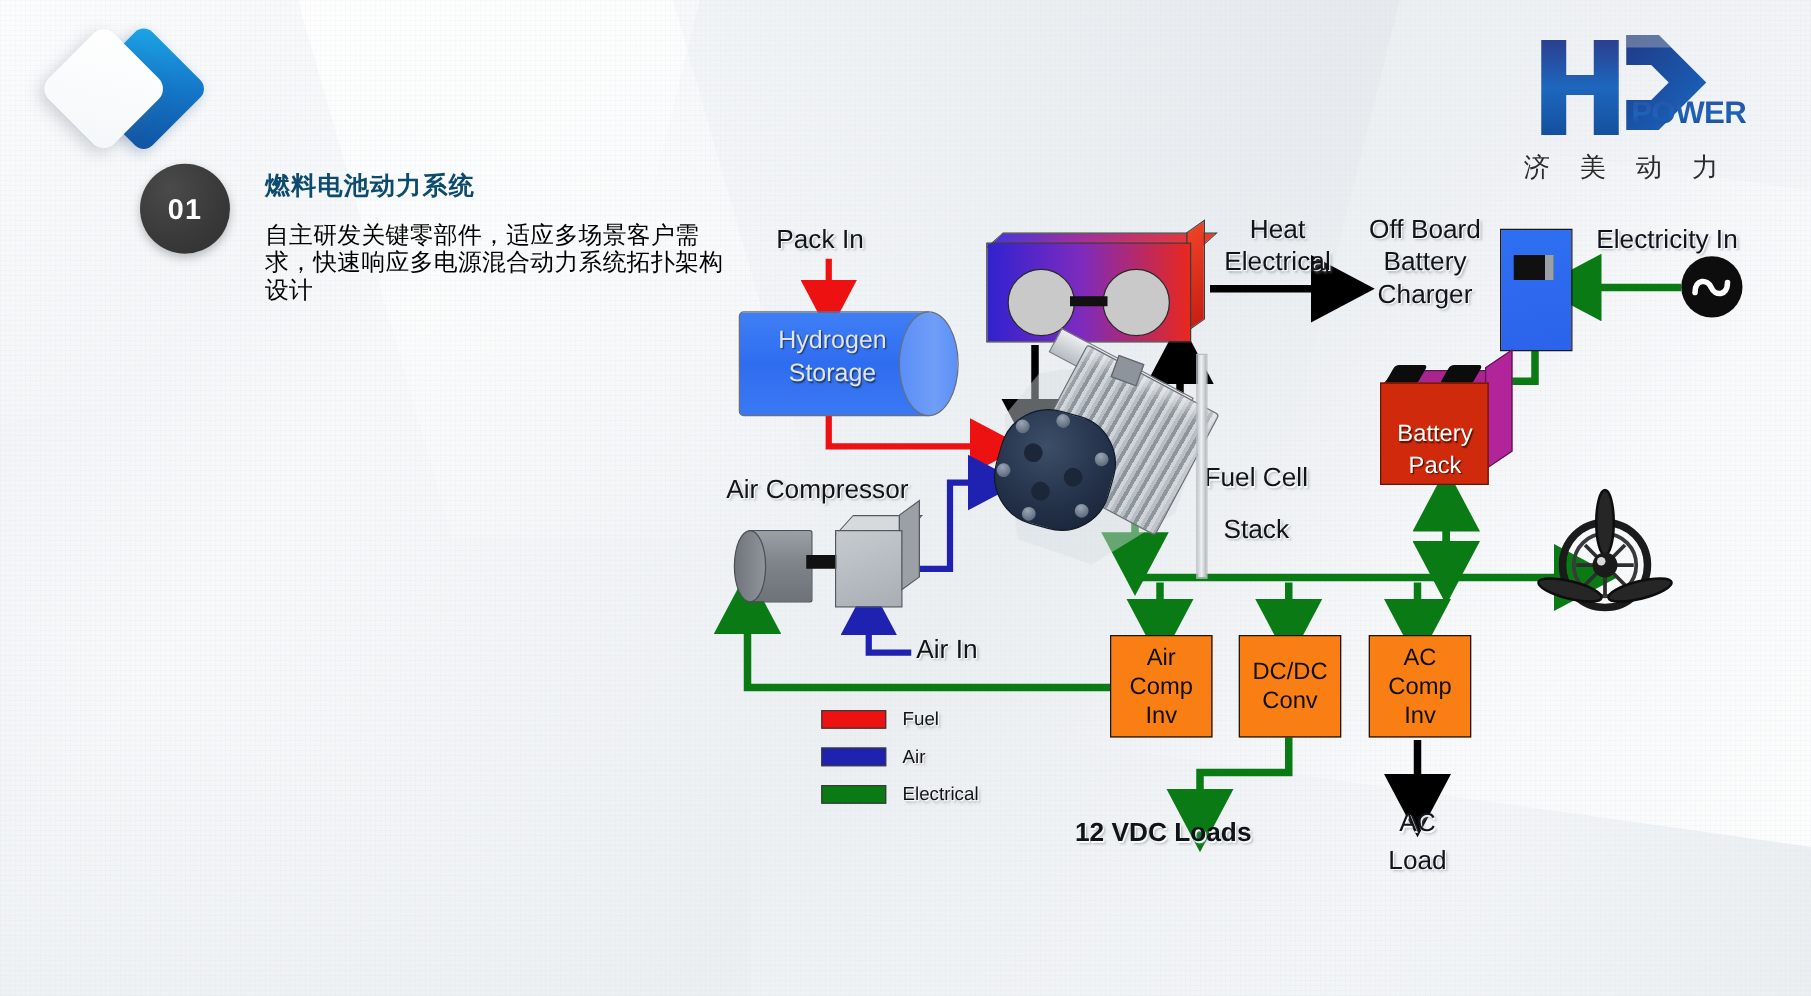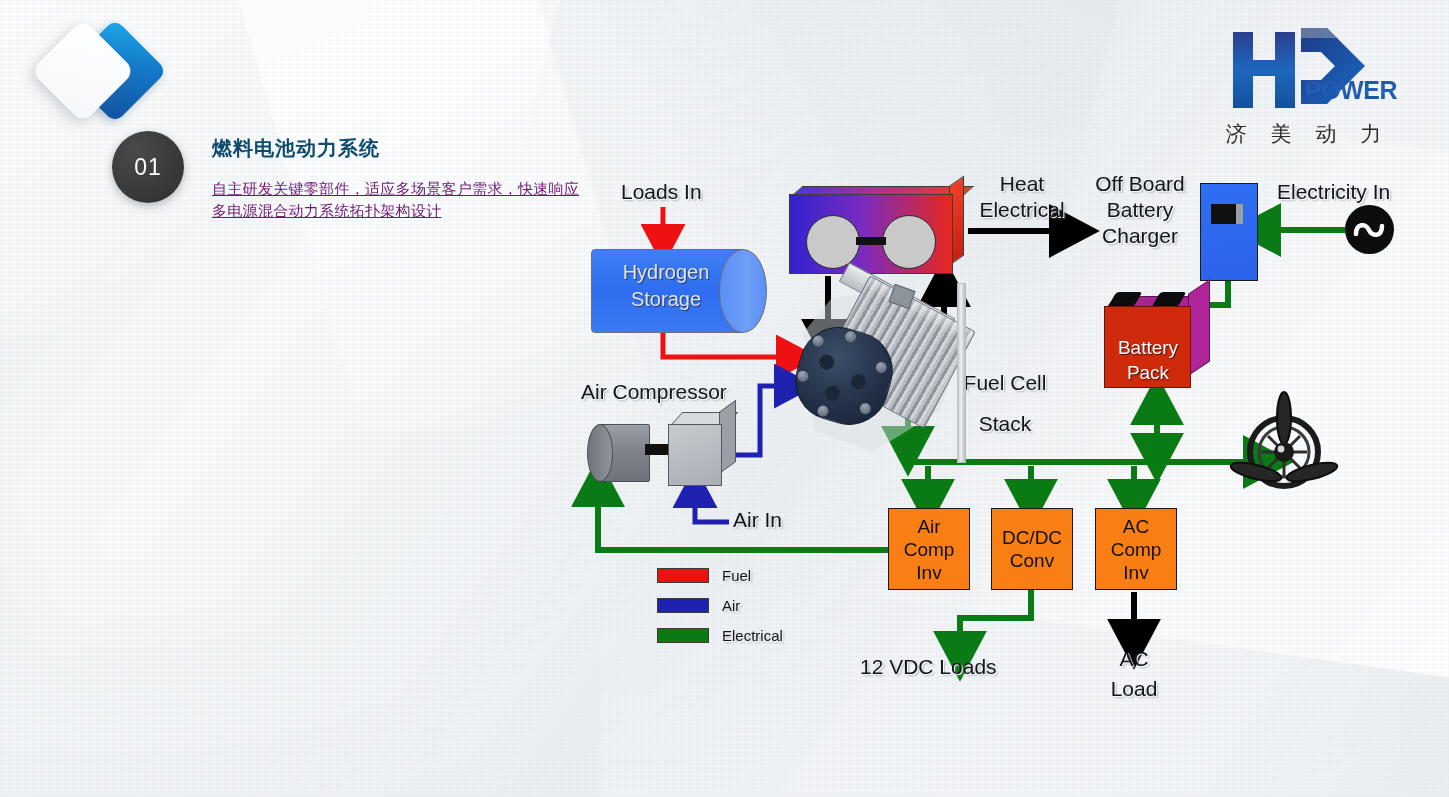--- a/index.html
+++ b/index.html
@@ -48,34 +48,34 @@
   .dia-num{position:absolute;left:8px;top:12px;width:74px;height:74px;display:flex;
     align-items:center;justify-content:center;font-size:31px;font-weight:bold;color:#1b2430;
     letter-spacing:.5px;}
   .sec-title{position:absolute;left:168px;top:46px;font-size:38px;font-weight:bold;color:#1d242c;
     letter-spacing:2px;text-shadow:2px 3px 3px rgba(120,130,140,.45);}
 
   .circ01{position:absolute;left:112px;top:131px;width:72px;height:72px;border-radius:50%;
     background:radial-gradient(circle at 34% 28%,#4a4a4a 0%,#3a3a3a 55%,#2f2f2f 100%);
     display:flex;align-items:center;justify-content:center;
     box-shadow:0 3px 8px rgba(70,75,80,.35);}
-  .circ01 span{color:#fff;font-size:23px;font-weight:400;letter-spacing:1px;}
+  .circ01 span{color:#fff;font-size:23px;font-weight:700;letter-spacing:1px;}
   .sub-title{position:absolute;left:212px;top:135px;font-size:20px;font-weight:bold;color:#0c4a6e;
     letter-spacing:1px;}
-  .sub-desc{position:absolute;left:212px;top:178px;width:370px;font-size:15px;color:#701a75;
-    line-height:22px;letter-spacing:.3px;text-decoration:underline;}
+  .sub-desc{position:absolute;left:212px;top:178px;width:370px;font-size:19px;color:#000000;
+    line-height:22px;letter-spacing:.3px;}
 
   
   .logo{position:absolute;right:52px;top:24px;width:180px;height:130px;}
   .logo-mark{position:absolute;left:0;top:0;width:180px;height:92px;}
   .logo-power{position:absolute;left:88px;top:52px;font-size:25px;font-weight:bold;
     letter-spacing:-.5px;
     background:linear-gradient(180deg,#2a4fa0 0%,#1f63b8 55%,#17468f 100%);
     -webkit-background-clip:text;background-clip:text;color:transparent;}
-  .logo-cn{position:absolute;left:2px;top:96px;width:178px;text-align:center;font-size:21px;
+  .logo-cn{position:absolute;left:2px;top:96px;width:178px;text-align:left;font-size:21px;
     letter-spacing:9px;color:#2b2b2b;font-weight:500;}
 
   
   .diagram{position:absolute;left:0;top:0;width:1449px;height:797px;}
   .lbl{position:absolute;color:#10131a;font-size:21px;line-height:26px;white-space:nowrap;
        text-shadow:1px 1px 0 rgba(255,255,255,.9), 2px 2px 2px rgba(130,140,150,.55);}
   .lbl.c{text-align:center;}
 
   .h2-tank{position:absolute;left:591px;top:249px;width:175px;height:74px;}
   .h2-body{position:absolute;left:0;top:0;width:150px;height:82px;
@@ -270,32 +270,32 @@
         <line x1="1228" y1="462" x2="1262" y2="462" marker-end="url(#ar-grn)"></line>
         <polyline points="908,400 908,445" marker-end="url(#ar-grn)"></polyline>
         <line x1="928" y1="466" x2="928" y2="498" marker-end="url(#ar-grn)"></line>
         <line x1="1031" y1="466" x2="1031" y2="498" marker-end="url(#ar-grn)"></line>
         <line x1="1134" y1="466" x2="1134" y2="498" marker-end="url(#ar-grn)"></line>
         <polyline points="888,550 598,550 598,488" marker-end="url(#ar-grn)"></polyline>
         <polyline points="1031,588 1031,618 960,618 960,650" marker-end="url(#ar-grn)"></polyline>
       </g>
     </svg>
 
-    <div class="lbl" style="left:621px;top:179px;">Loads In</div>
+    <div class="lbl" style="left:621px;top:179px;">Pack In</div>
     <div class="lbl c" style="left:968px;top:171px;width:108px;">Heat</div>
     <div class="lbl c" style="left:962px;top:197px;width:120px;">Electrical</div>
     <div class="lbl c" style="left:1078px;top:171px;width:124px;">Off Board</div>
     <div class="lbl c" style="left:1078px;top:197px;width:124px;">Battery</div>
     <div class="lbl c" style="left:1078px;top:223px;width:124px;">Charger</div>
     <div class="lbl" style="left:1277px;top:179px;">Electricity In</div>
     <div class="lbl" style="left:581px;top:379px;">Air Compressor</div>
     <div class="lbl" style="left:733px;top:507px;">Air In</div>
     <div class="lbl c" style="left:948px;top:370px;width:114px;">Fuel Cell</div>
     <div class="lbl c" style="left:948px;top:411px;width:114px;">Stack</div>
-    <div class="lbl" style="left:860px;top:654px;">12 VDC Loads</div>
+    <div class="lbl" style="left:860px;top:654px;font-weight:bold;">12 VDC Loads</div>
     <div class="lbl c" style="left:1090px;top:646px;width:88px;">AC</div>
     <div class="lbl c" style="left:1090px;top:676px;width:88px;">Load</div>
 
     <div class="h2-tank">
       <div class="h2-body"></div>
       <div class="h2-cap"></div>
       <div class="h2-txt">
         <div>Hydrogen</div>
         <div>Storage</div>
       </div>

